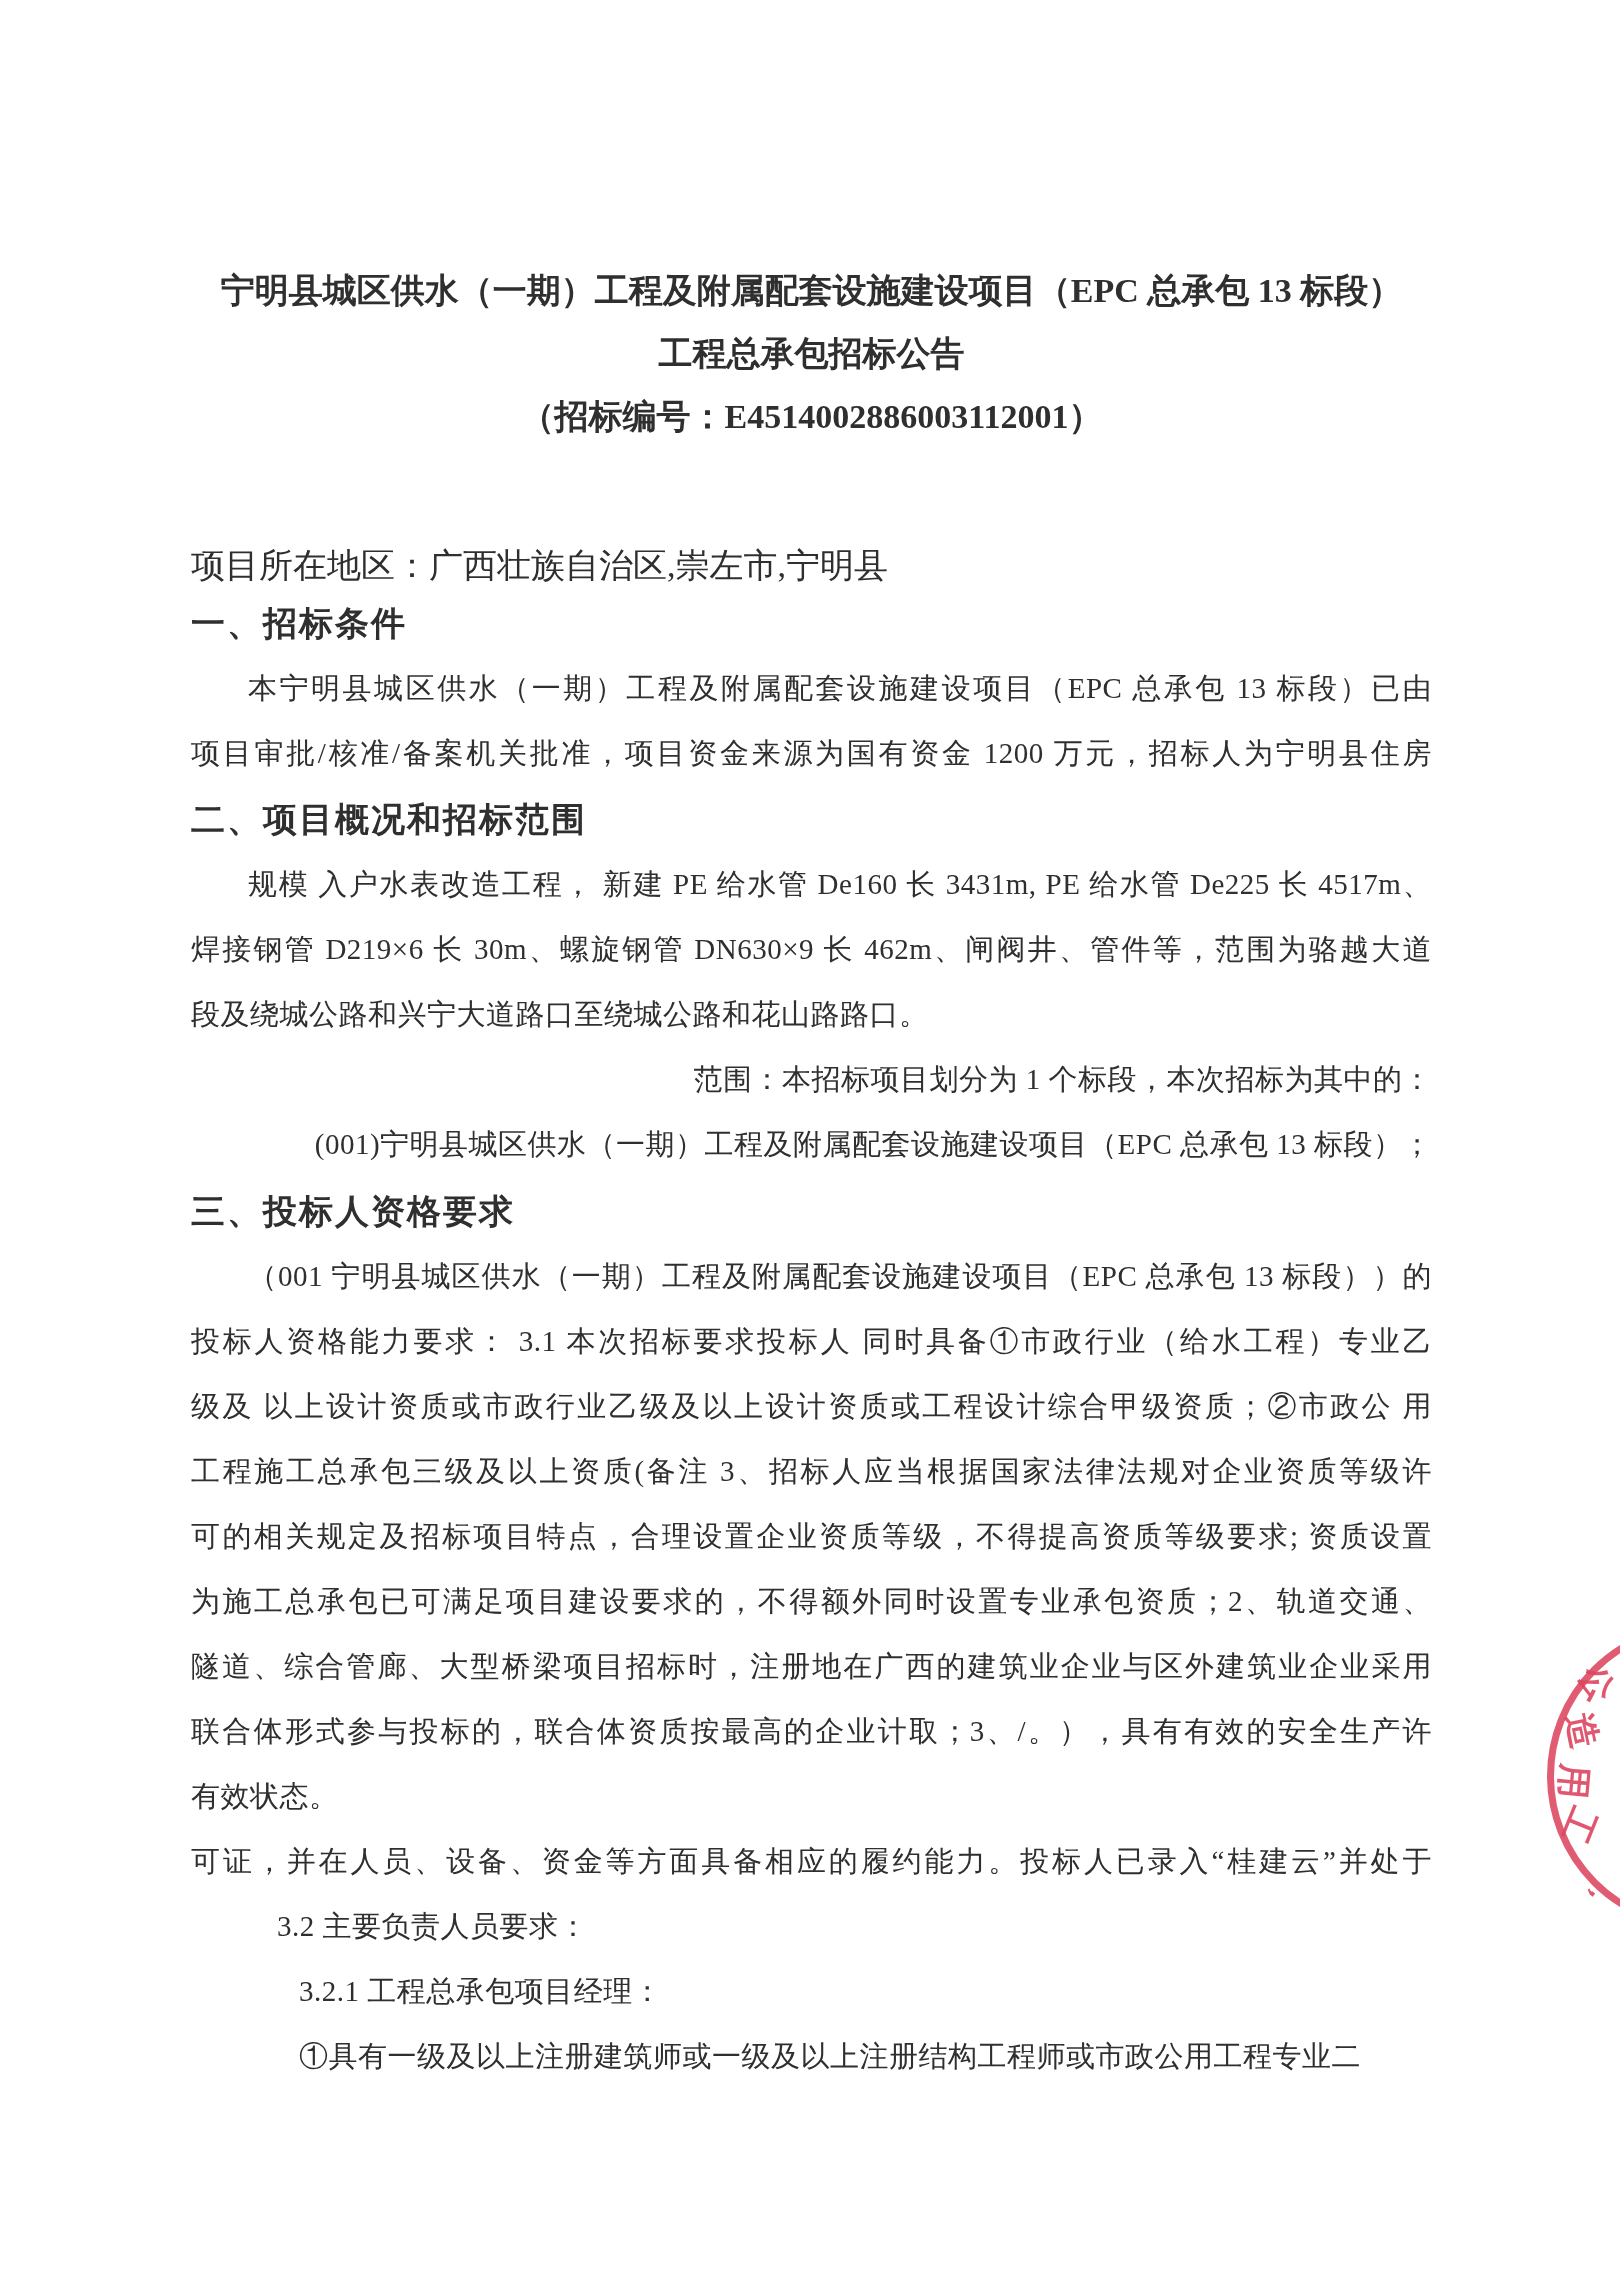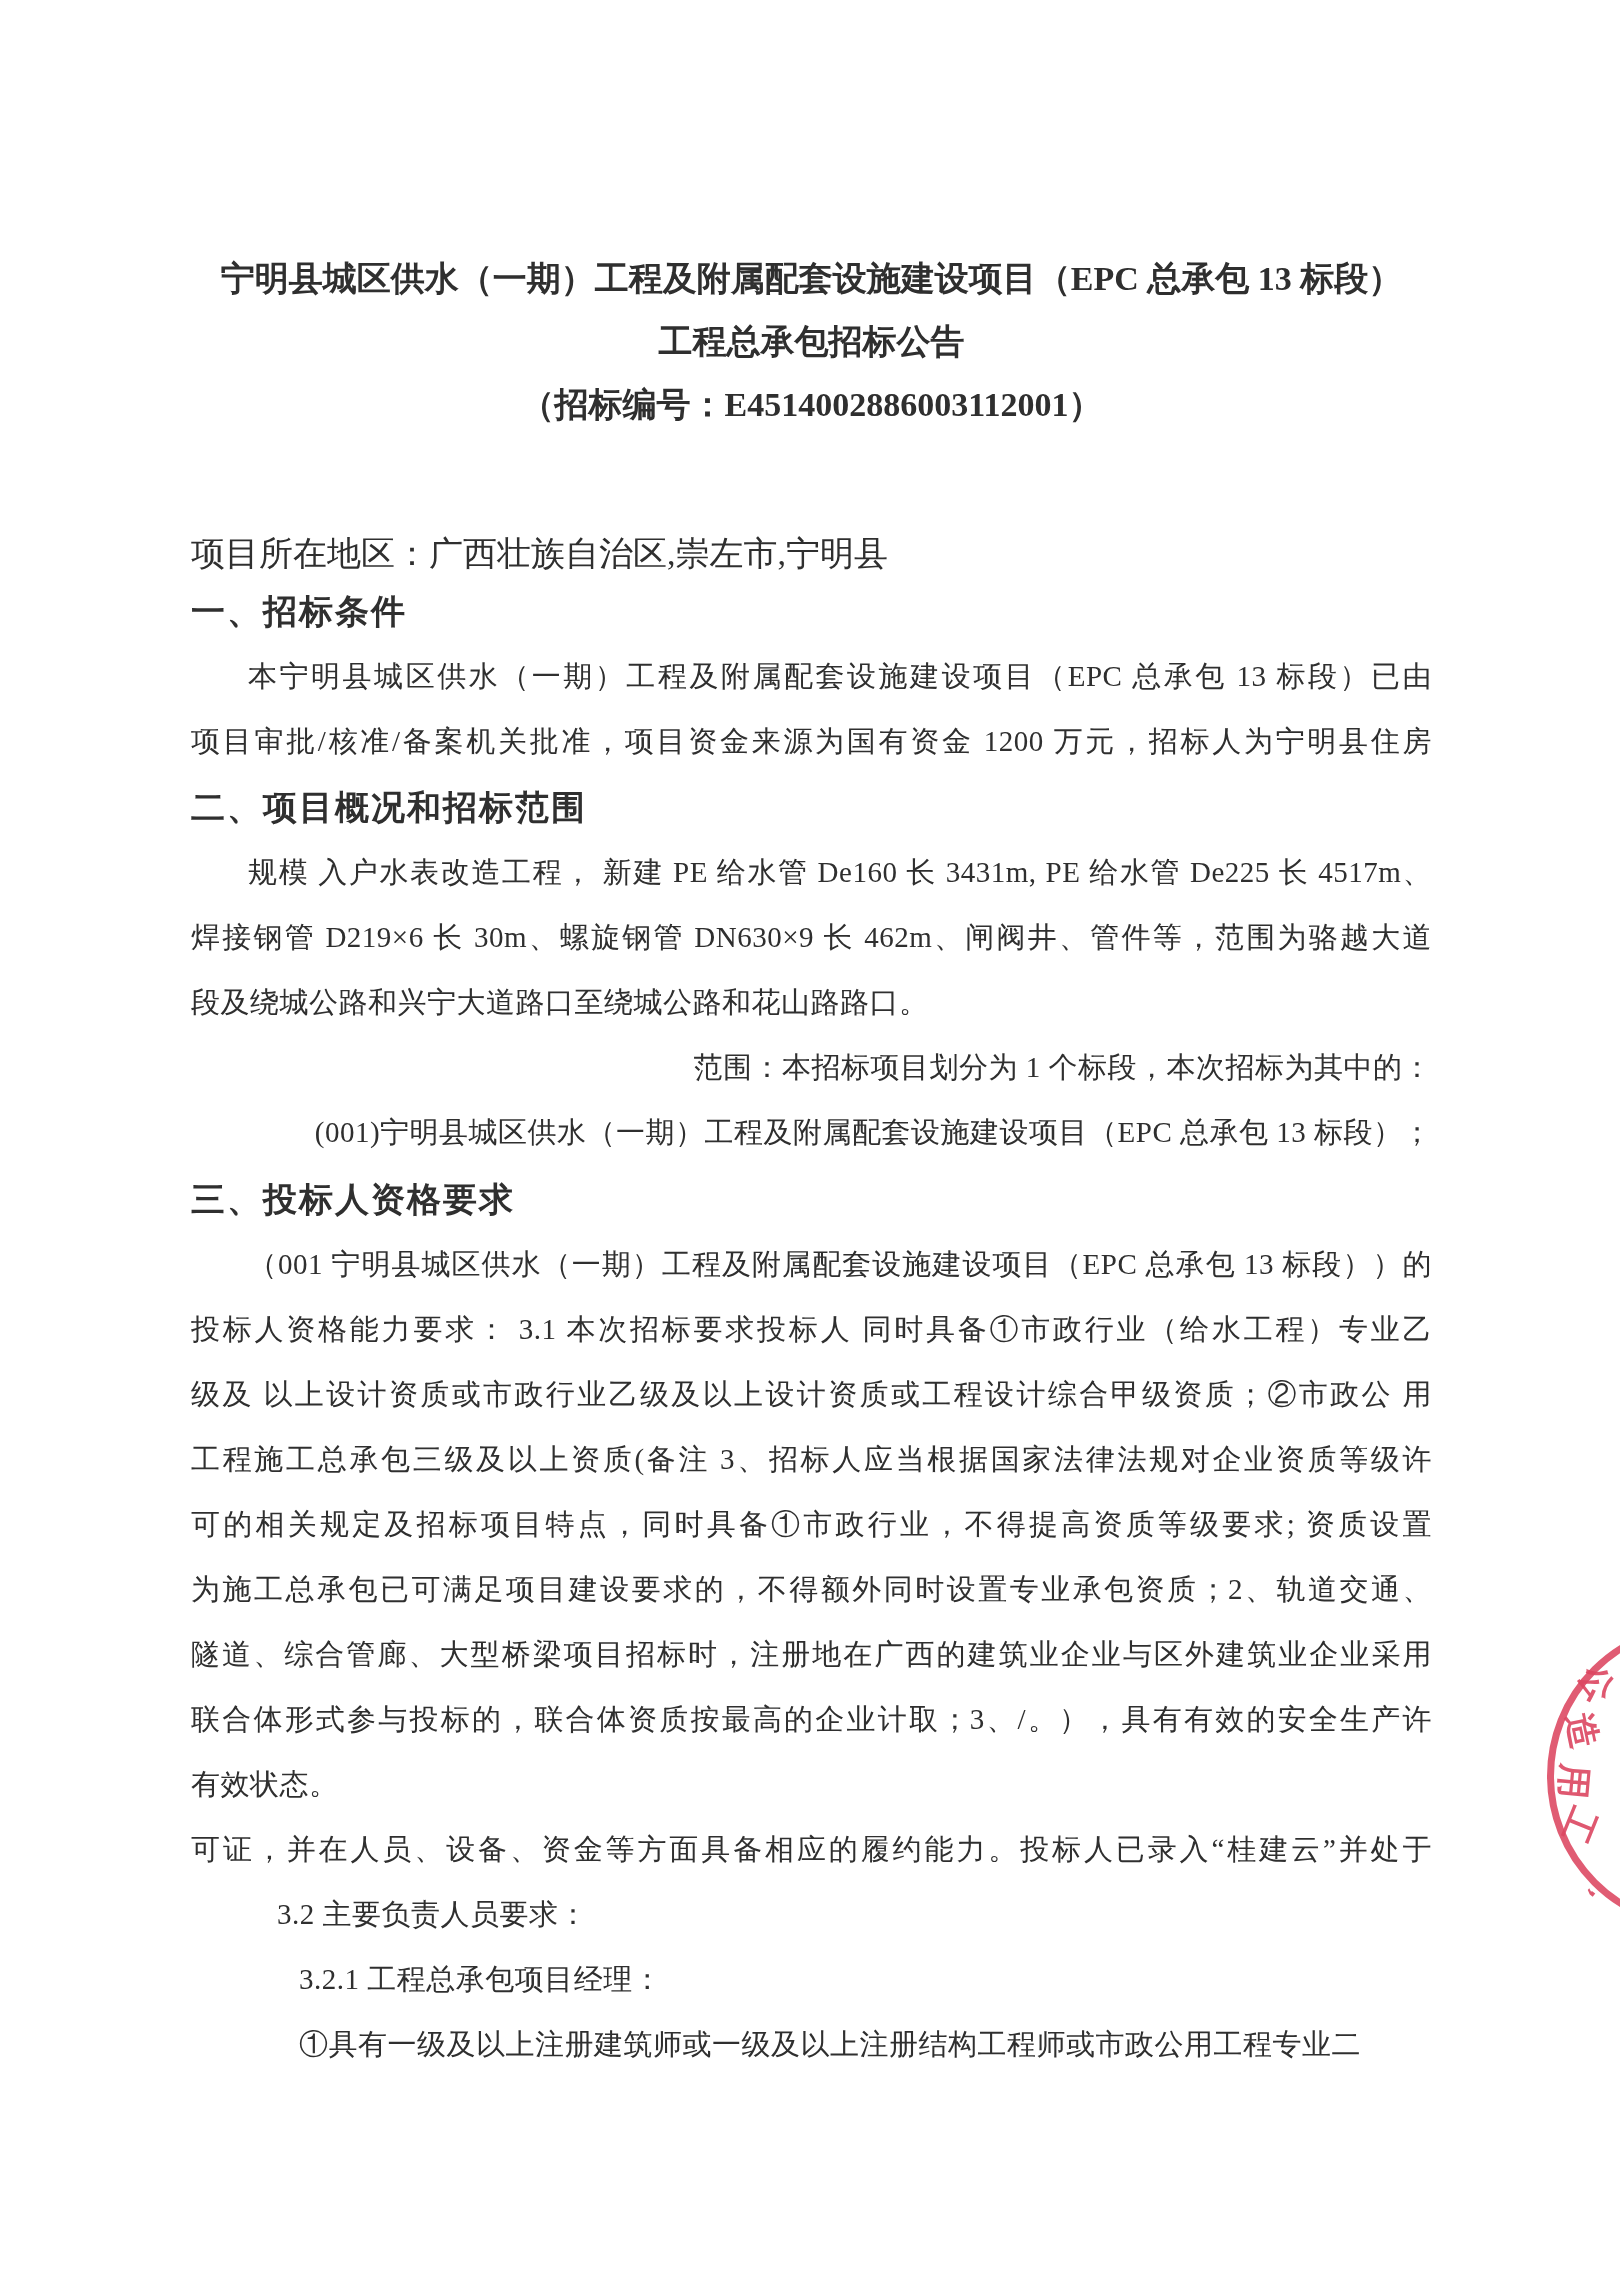--- a/index.html
+++ b/index.html
@@ -12,21 +12,21 @@
     width: 1620px;
     height: 2292px;
     background: #ffffff;
     overflow: hidden;
     font-family: "Liberation Serif", "DejaVu Serif", serif;
     color: #2f2f2f;
   }
   .content {
     position: absolute;
     left: 191px;
-    top: 4px;
+    top: 16px;
     width: 1241px;
     padding-top: 243px;
   }
   .title-line {
     text-align: center;
     font-size: 34px;
     line-height: 63px;
     font-weight: 600;
     white-space: nowrap;
   }
@@ -113,21 +113,21 @@
       <div class="line indent2">范围：本招标项目划分为 1 个标段，本次招标为其中的：</div>
       <div class="line indent2">(001)宁明县城区供水（一期）工程及附属配套设施建设项目（EPC 总承包 13 标段）；</div>
     </div>
 
     <div class="heading">三、投标人资格要求</div>
     <div class="para gap">
       <div class="line fill indent2">（001 宁明县城区供水（一期）工程及附属配套设施建设项目（EPC 总承包 13 标段））的</div>
       <div class="line fill">投标人资格能力要求：  3.1 本次招标要求投标人 同时具备①市政行业（给水工程）专业乙</div>
       <div class="line fill">级及 以上设计资质或市政行业乙级及以上设计资质或工程设计综合甲级资质；②市政公 用</div>
       <div class="line fill">工程施工总承包三级及以上资质(备注 3、招标人应当根据国家法律法规对企业资质等级许</div>
-      <div class="line fill">可的相关规定及招标项目特点，同时具备①市政行业，不得提高资质等级要求; 资质设置</div>
+      <div class="line fill">可的相关规定及招标项目特点，合理设置企业资质等级，不得提高资质等级要求; 资质设置</div>
       <div class="line fill">为施工总承包已可满足项目建设要求的，不得额外同时设置专业承包资质；2、轨道交通、</div>
       <div class="line fill">隧道、综合管廊、大型桥梁项目招标时，注册地在广西的建筑业企业与区外建筑业企业采用</div>
       <div class="line fill">联合体形式参与投标的，联合体资质按最高的企业计取；3、/。），具有有效的安全生产许</div>
       <div class="line">有效状态。</div>
       <div class="line fill">可证，并在人员、设备、资金等方面具备相应的履约能力。投标人已录入“桂建云”并处于</div>
     </div>
     <div class="para">
       <div class="line indent3">3.2 主要负责人员要求：</div>
       <div class="line indent4">3.2.1 工程总承包项目经理：</div>
       <div class="line indent4">①具有一级及以上注册建筑师或一级及以上注册结构工程师或市政公用工程专业二</div>

